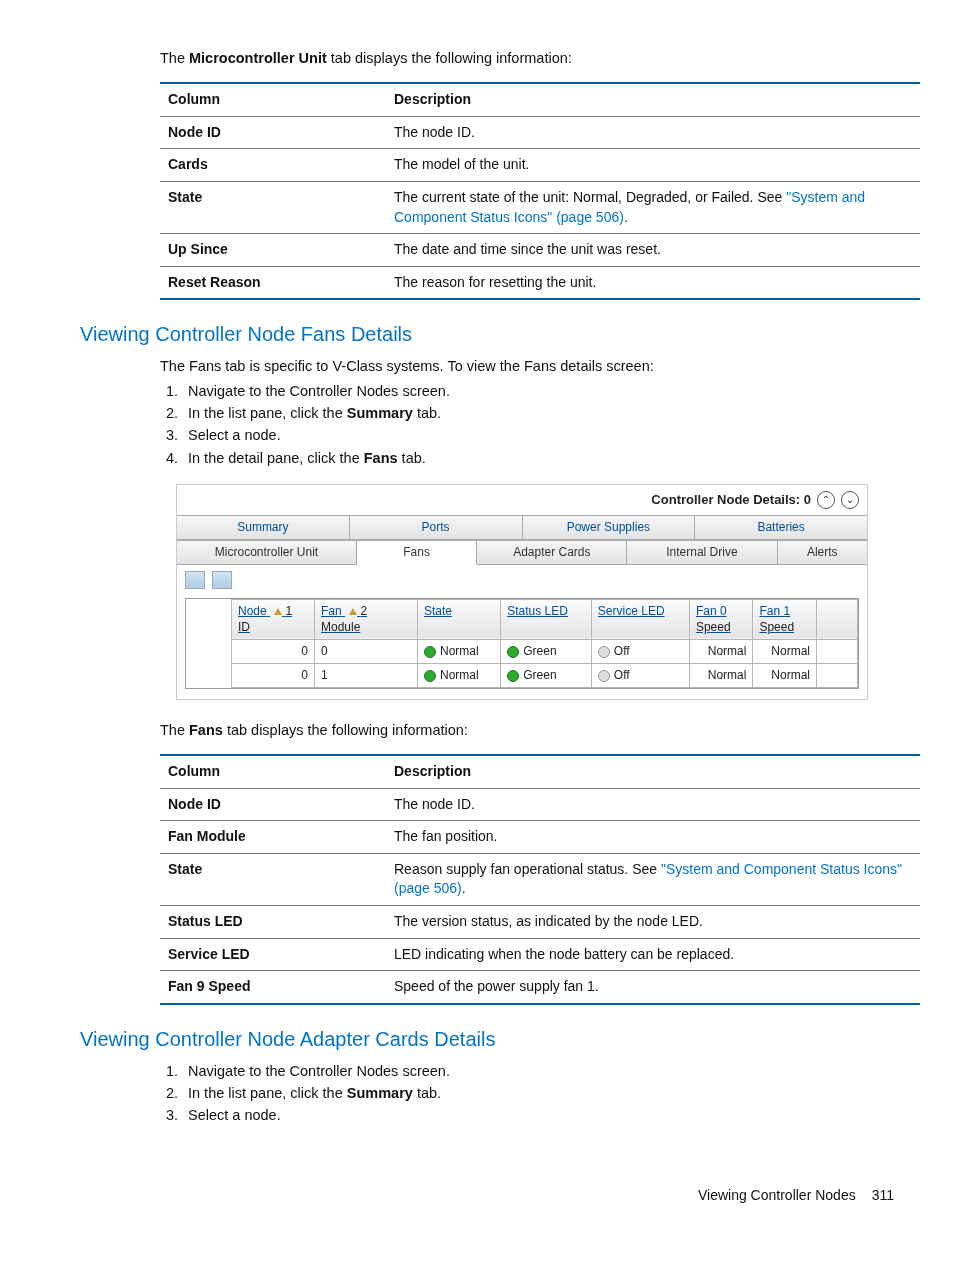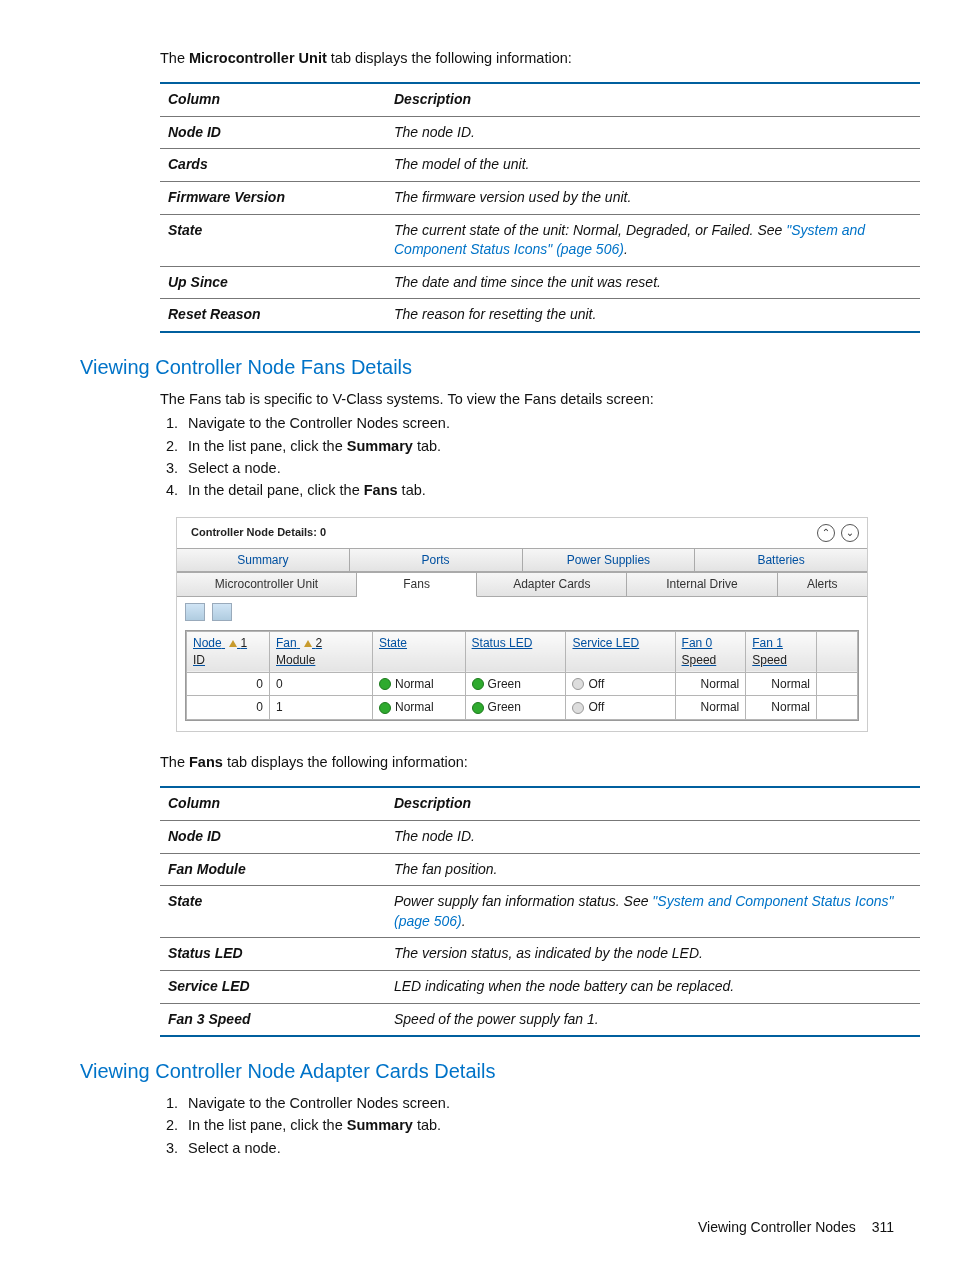--- a/index.html
+++ b/index.html
@@ -16,21 +16,20 @@
   }
   .bold { font-weight: bold; }
   table.desc {
     border-collapse: collapse;
     width: 760px;
     margin-left: 80px;
     margin-top: 6px;
     margin-bottom: 20px;
     border-top: 2px solid #005f9e;
     border-bottom: 2px solid #005f9e;
-    font-style: italic;
   }
   table.desc th, table.desc td {
     border-bottom: 1px solid #777;
     padding: 6px 8px;
     text-align: left;
     vertical-align: top;
     font-size: 14px;
   }
   table.desc th {
     font-weight: bold;
@@ -74,22 +73,23 @@
     font-size: 12px;
     color: #222;
   }
   .fig-title-row {
     display:flex;
     align-items:center;
     padding: 6px 8px 6px 14px;
   }
   .fig-title {
     font-weight: bold;
-    font-size: 11px;
+    font-size: 13px;
     flex:1;
+    text-align:right;
   }
   .circ-icon {
     width:16px;height:16px;border:1px solid #555;border-radius:50%;
     display:inline-flex;align-items:center;justify-content:center;
     margin-left:6px;color:#333;font-size:10px;line-height:1;
   }
   .tabrow {
     display:flex;
     border-top:1px solid #aaa;
   }
@@ -114,20 +114,21 @@
     padding:6px 8px 4px;
   }
   .iconbox {
     width:18px;height:16px;display:inline-block;margin-right:4px;
     background:linear-gradient(#d0e4f5,#b0cce0);
     border:1px solid #9ab;
   }
   .grid-wrap {
     margin:0 8px 10px;
     border:1px solid #9a9a9a;
+    padding-left:45px;
   }
   table.grid {
     border-collapse: collapse;
     width:100%;
     font-size:12px;
   }
   table.grid th, table.grid td {
     border:1px solid #b5b5b5;
     padding:3px 6px;
     text-align:left;
@@ -173,24 +174,20 @@
     <th>Column</th>
     <th>Description</th>
   </tr>
   <tr>
         <td>Node ID</td>
         <td>The node ID.</td>
       </tr>
   <tr>
         <td>Cards</td>
         <td>The model of the unit.</td>
-      </tr>
-  <tr>
-        <td>Firmware Version</td>
-        <td>The firmware version used by the unit.</td>
       </tr>
   <tr>
     <td>State</td>
     <td>
       <span>The current state of the unit: Normal, Degraded, or Failed. See </span><a class="link">"System and Component Status Icons" (page 506)</a><span>.</span>
     </td>
   </tr>
   <tr>
         <td>Up Since</td>
         <td>The date and time since the unit was reset.</td>
@@ -302,33 +299,33 @@
         <td>Node ID</td>
         <td>The node ID.</td>
       </tr>
   <tr>
         <td>Fan Module</td>
         <td>The fan position.</td>
       </tr>
   <tr>
     <td>State</td>
     <td>
-      <span>Power supply fan information status. See </span><a class="link">"System and Component Status Icons" (page 506)</a><span>.</span>
+      <span>Reason supply fan operational status. See </span><a class="link">"System and Component Status Icons" (page 506)</a><span>.</span>
     </td>
   </tr>
   <tr>
         <td>Status LED</td>
         <td>The version status, as indicated by the node LED.</td>
       </tr>
   <tr>
         <td>Service LED</td>
         <td>LED indicating when the node battery can be replaced.</td>
       </tr>
   <tr>
-        <td>Fan 3 Speed</td>
+        <td>Fan 9 Speed</td>
         <td>Speed of the power supply fan 1.</td>
       </tr>
 </tbody>
   </table>
 
 <h2 class="section">Viewing Controller Node Adapter Cards Details</h2>
 <ol class="steps">
   <li>Navigate to the Controller Nodes screen.</li>
   <li><span>In the list pane, click the </span><span class="bold">Summary</span><span> tab.</span></li>
   <li>Select a node.</li>

